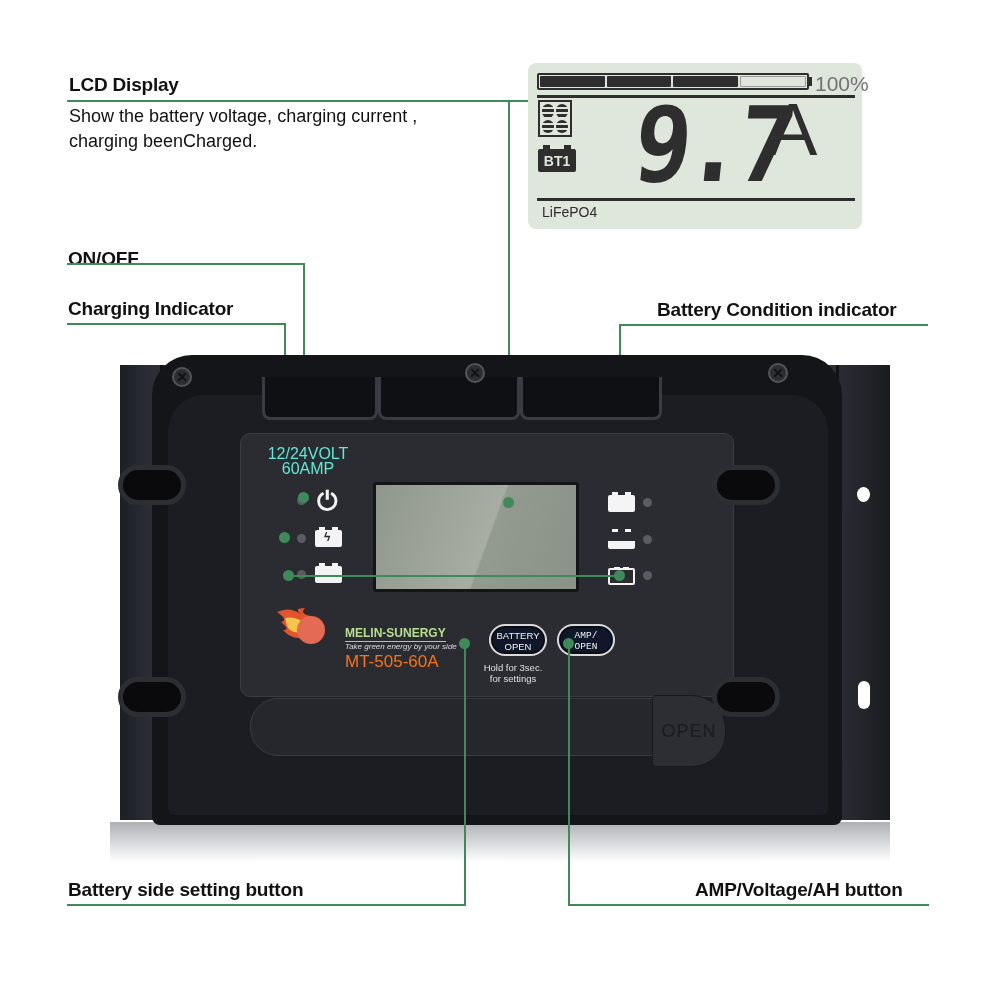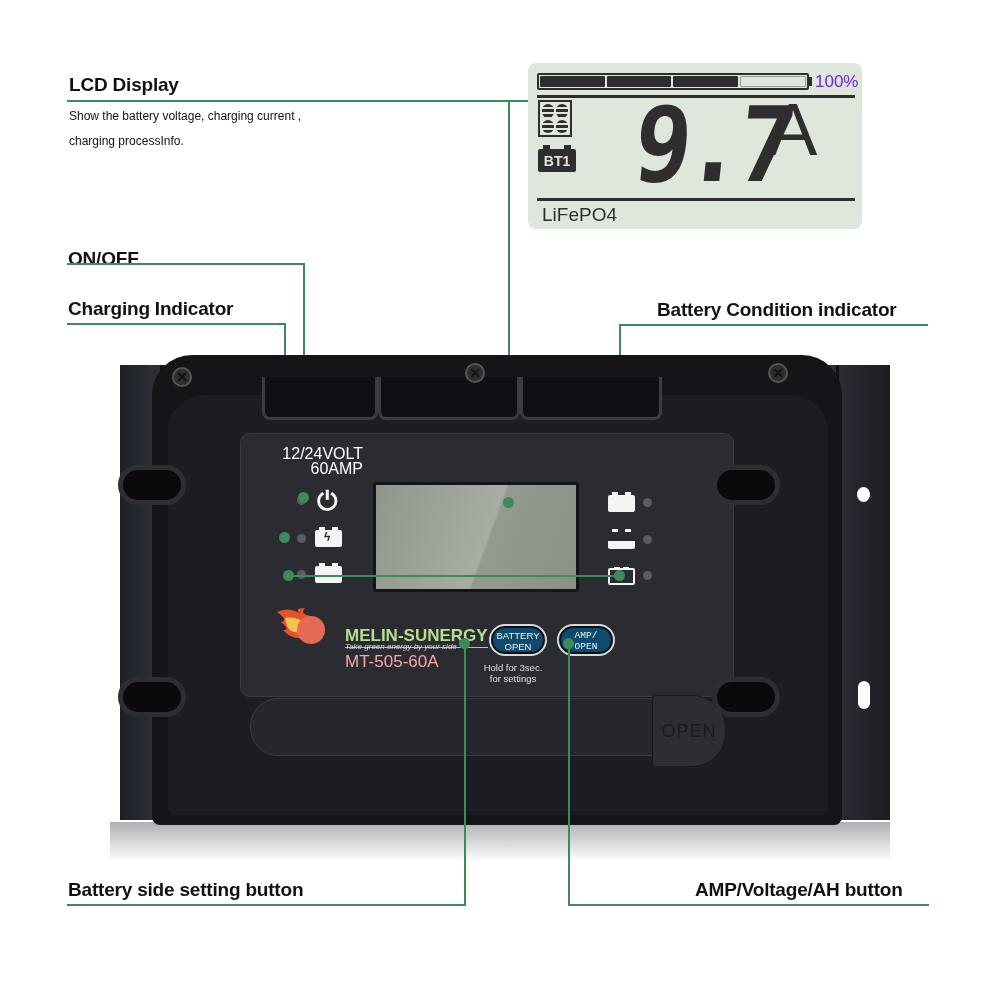--- a/index.html
+++ b/index.html
@@ -1,81 +1,81 @@
 <!DOCTYPE html>
 <html><head>
 <meta charset="utf-8">
 <style>
   html,body{margin:0;padding:0;background:#fff;}
   body{width:1000px;height:1000px;position:relative;overflow:hidden;font-family:"Liberation Sans",sans-serif;}
   .callout-title{position:absolute;font-weight:bold;font-size:19px;color:#111;white-space:nowrap;letter-spacing:-0.2px;}
-  .callout-desc{position:absolute;font-size:12px;color:#111;line-height:24.5px;white-space:nowrap;}
+  .callout-desc{position:absolute;font-size:18px;color:#111;line-height:24.5px;white-space:nowrap;}
   .gline{position:absolute;background:#3f8a5a;}
   .gdot{position:absolute;width:11px;height:11px;border-radius:50%;background:#3f8a5a;}
 
   
   .lcd-inset{position:absolute;left:528px;top:63px;width:334px;height:166px;background:#dfe6dc;border-radius:8px;}
   .bar-frame{position:absolute;left:9px;top:10px;width:272px;height:17px;border:2px solid #2e2e2e;border-radius:2px;box-sizing:border-box;display:flex;gap:2px;padding:1px;}
   .bar-seg{flex:1;border-radius:1px;}
   .bar-seg.full{background:#2e2e2e;}
   .bar-seg.empty{background:transparent;border:1px solid #9a9a9a;}
   .bar-nub{position:absolute;left:281px;top:14px;width:3px;height:9px;background:#2e2e2e;}
-  .bar-pct{position:absolute;left:287px;top:9px;font-size:17px;color:#6d28d9;}
+  .bar-pct{position:absolute;left:287px;top:9px;font-size:21px;color:#737373;}
   .lcd-rule{position:absolute;left:9px;width:318px;height:3px;background:#2e2e2e;}
   .panel-icon{position:absolute;left:10px;top:37px;width:34px;height:37px;border:2px solid #2e2e2e;box-sizing:border-box;display:grid;grid-template-columns:1fr 1fr;gap:2px;padding:2px;}
   .panel-icon div{background:repeating-linear-gradient(#2e2e2e 0 3px,transparent 3px 5px);border-radius:6px;}
   .bt-icon{position:absolute;left:10px;top:86px;width:38px;height:23px;background:#2e2e2e;border-radius:2px;color:#dfe6dc;font-weight:bold;font-size:14px;text-align:center;line-height:24px;}
   .bt-icon:before,.bt-icon:after{content:"";position:absolute;top:-4px;width:7px;height:4px;background:#2e2e2e;}
   .bt-icon:before{left:5px;}.bt-icon:after{right:5px;}
   .seg-digits{position:absolute;left:112px;top:30px;font-family:"DejaVu Sans Mono",monospace;font-size:104px;font-weight:bold;color:#2e2e2e;letter-spacing:-6px;transform:skewX(-6deg) scaleX(0.92);transform-origin:left top;line-height:1;}
   .unit{position:absolute;left:240px;top:30px;font-size:74px;color:#2e2e2e;line-height:1;}
-  .batt-type{position:absolute;left:14px;top:141px;font-size:19px;color:#2e2e2e;}
+  .batt-type{position:absolute;left:14px;top:141px;font-size:14px;color:#2e2e2e;}
 
   
   .device{position:absolute;left:120px;top:355px;width:770px;height:470px;}
   .plate{position:absolute;left:0;top:10px;width:770px;height:455px;background:linear-gradient(90deg,#1d1f24 0%,#2b2e35 4%,#24262c 50%,#2d3037 92%,#1a1c20 100%);}
   .plate-rail{position:absolute;top:10px;width:3px;height:455px;background:#111;}
   .body{position:absolute;left:32px;top:0;width:690px;height:470px;background:#141519;border-radius:40px 40px 8px 8px;}
   .body-inner{position:absolute;left:16px;top:40px;width:660px;height:420px;background:#1c1d22;border-radius:36px 36px 6px 6px;}
   .clip{position:absolute;top:22px;height:40px;border:3px solid #3a3c43;border-top:none;border-radius:0 0 8px 8px;background:#0f1013;}
   .screw{position:absolute;width:20px;height:20px;border-radius:50%;background:#2c2e33;border:2px solid #555;box-sizing:border-box;color:#111;font-size:14px;line-height:16px;text-align:center;font-weight:bold;}
   .slot{position:absolute;width:68px;height:40px;border-radius:20px;background:#0a0a0c;border:5px solid #2c2e34;box-sizing:border-box;}
   .hole{position:absolute;background:#fff;border-radius:10px;}
   .faceplate{position:absolute;left:88px;top:78px;width:492px;height:262px;background:#2a2c31;border-radius:10px;border:1px solid #3a3c42;}
-  .fp-rating{position:absolute;left:12px;top:12px;font-size:16px;color:#ffffff;text-align:right;line-height:15px;width:110px;}
+  .fp-rating{position:absolute;left:12px;top:12px;font-size:16px;color:#5eead4;text-align:center;line-height:15px;width:110px;}
   .fp-title{position:absolute;left:130px;top:8px;font-size:25px;font-weight:bold;font-style:italic;color:#f2f2f2;white-space:nowrap;}
   .lcd-window{position:absolute;left:132px;top:48px;width:200px;height:104px;background:linear-gradient(110deg,#8f968c 0%,#a7ada3 55%,#939a90 56%,#8a9187 100%);border:3px solid #141519;border-radius:3px;}
   .led{position:absolute;width:9px;height:9px;border-radius:50%;background:#5a5c60;}
   .bicon{position:absolute;width:27px;height:17px;background:#f4f4f4;border-radius:2px;}
   .bicon:before,.bicon:after{content:"";position:absolute;top:-3px;width:6px;height:3px;background:#f4f4f4;}
   .bicon:before{left:4px;}.bicon:after{right:4px;}
   .bicon.outline{background:transparent;border:2px solid #f4f4f4;box-sizing:border-box;}
   .bicon.half{background:linear-gradient(#2a2c31 0 50%,#f4f4f4 50%);}
   .bicon .bolt{position:absolute;left:9px;top:0;font-size:12px;color:#2a2c31;font-weight:bold;}
   .power-icon{position:absolute;font-size:26px;color:#f4f4f4;font-weight:bold;line-height:1;}
   .logo-flame{position:absolute;left:34px;top:170px;width:50px;height:42px;}
-  .brand{position:absolute;left:104px;top:192px;font-size:17px;font-weight:bold;color:#b7df8f;border-bottom:1px solid #bbb;padding-bottom:1px;white-space:nowrap;}
+  .brand{position:absolute;left:104px;top:192px;font-size:12px;font-weight:bold;color:#b7df8f;border-bottom:1px solid #bbb;padding-bottom:1px;white-space:nowrap;}
   .tagline{position:absolute;left:104px;top:208px;font-size:8px;font-style:italic;color:#ddd;white-space:nowrap;}
-  .model{position:absolute;left:104px;top:218px;font-size:17px;color:#fca5a5;white-space:nowrap;}
-  .btn{position:absolute;height:32px;border-radius:16px;border:2px solid #d9d9d9;background:#0c4a6e;box-shadow:inset 0 0 0 2px #0c0d10;color:#f0f0f0;font-size:9.5px;text-align:center;line-height:11px;box-sizing:border-box;padding-top:4px;}
+  .model{position:absolute;left:104px;top:218px;font-size:17px;color:#f97316;white-space:nowrap;}
+  .btn{position:absolute;height:32px;border-radius:16px;border:2px solid #d9d9d9;background:#0f172a;box-shadow:inset 0 0 0 2px #0c0d10;color:#f0f0f0;font-size:9.5px;text-align:center;line-height:11px;box-sizing:border-box;padding-top:4px;}
   .btn-hint{position:absolute;left:232px;top:228px;font-size:9.5px;color:#e0e0e0;text-align:center;line-height:11px;width:80px;}
   .tray{position:absolute;left:98px;top:343px;width:420px;height:56px;background:#25272c;border-radius:28px 0 0 28px;border:1px solid #3a3c42;}
   .open-tab{position:absolute;left:500px;top:340px;width:72px;height:70px;background:#2c2e34;border-radius:4px 34px 34px 4px;border:1px solid #18191c;color:#1a1b1e;font-size:18px;line-height:70px;text-align:center;letter-spacing:1px;}
   .floor{position:absolute;left:110px;top:822px;width:780px;height:40px;background:linear-gradient(#9a9ca0,#fff);opacity:0.8;}
 </style>
 </head>
 <body>
 
 <div class="callout-title" style="left:69px;top:74px;">LCD Display</div>
 <div class="gline" style="left:67px;top:100px;width:442px;height:2px;"></div>
 <div class="gline" style="left:508px;top:100px;width:2px;height:405px;"></div>
 <div class="gline" style="left:508px;top:100px;width:20px;height:2px;"></div>
 <div class="callout-desc" style="left:69px;top:104px;">
   <div>Show the battery voltage, charging current ,</div>
-  <div>charging processInfo.</div>
+  <div>charging beenCharged.</div>
 </div>
 
 <div class="lcd-inset">
   <div class="bar-frame">
     <div class="bar-seg full"></div>
     <div class="bar-seg full"></div>
     <div class="bar-seg full"></div>
     <div class="bar-seg empty"></div>
   </div>
   <div class="bar-nub"></div>

